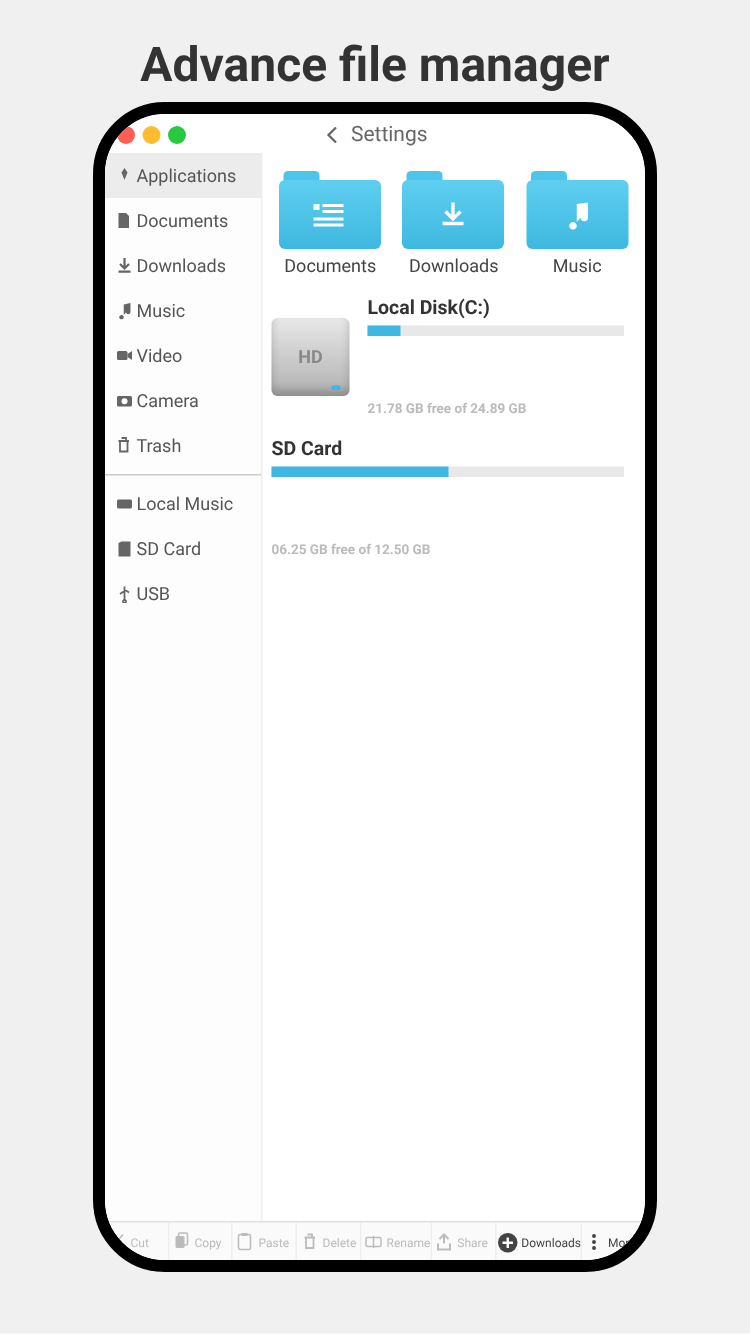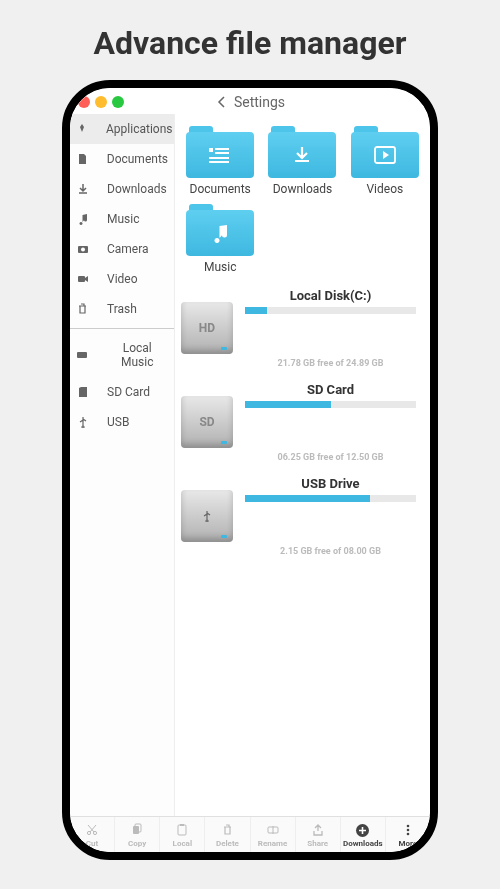--- a/index.html
+++ b/index.html
@@ -8,34 +8,33 @@
   background: #f0f0f0;
   width: 500px;
   height: 889px;
   overflow: hidden;
 }
 .page-title {
   font-size: 32px;
   font-weight: 700;
   color: #333;
   text-align: center;
-  padding: 24px 0 18px;
+  padding: 24px 0 6px;
 }
 .phone-frame {
   width: 376px;
   height: 780px;
   margin: 0 auto;
   background: #fff;
   border: 8px solid #000;
   border-radius: 48px;
   overflow: hidden;
   position: relative;
   display: flex;
   flex-direction: column;
-  text-align: center;
 }
 .frame-inner {
   flex: 1;
   background: #fff;
   border-radius: 40px;
   overflow: hidden;
   display: flex;
   flex-direction: column;
 }
 .header {
@@ -68,21 +67,21 @@
   width: 105px;
   background: #fdfdfd;
   border-right: 1px solid #eee;
   display: flex;
   flex-direction: column;
   font-size: 12px;
 }
 .sidebar-item {
   display: flex;
   align-items: center;
-  gap: 18px;
+  gap: 2px;
   padding: 8px 6px;
   color: #555;
   cursor: pointer;
 }
 .sidebar-item.active { background: #ececec; }
 .sidebar-item .icon { width: 13px; height: 13px; display:flex; align-items:center; justify-content:center; }
 .sidebar-divider { height: 1px; background: #ccc; margin: 4px 0; }
 .main {
   flex: 1;
   padding: 12px 6px 6px;
@@ -153,29 +152,28 @@
 .drive-bar-fill { height: 100%; background: #3eb8e0; }
 .drive-free { font-size: 9px; color: #bbb; margin-top: 44px; }
 .toolbar {
   display: flex;
   border-top: 1px solid #e0e0e0;
   background: #fafafa;
 }
 .toolbar-item {
   flex: 1;
   display: flex;
-  flex-direction: column;
+  flex-direction: row;
   align-items: center;
   padding: 5px 0 4px;
   gap: 1px;
   color: #bbb;
   cursor: pointer;
   font-size: 8px;
   border-right: 1px solid #eee;
-  font-weight: bold;
 }
 .toolbar-item:last-child { border-right: none; }
 .toolbar-item.dark { color: #444; }
 .toolbar-item .t-icon { width: 16px; height: 16px; display:flex; align-items:center; justify-content:center; }
 svg { display: block; }
 </style>
 </head>
 <body>
 
 <h1 class="page-title">Advance file manager</h1>
@@ -230,34 +228,34 @@
             <span class="icon">
               <svg width="12" height="12" viewBox="0 0 12 12">
                 <path d="M4 9 a1.5 1.5 0 1 0 0.01 0 M5.5 9 V2 L10 1 V7 a1.5 1.5 0 1 1 -1.5 -1.5" fill="#666"></path>
               </svg>
             </span>
             <span>Music</span>
           </div>
           <div class="sidebar-item">
             <span class="icon">
               <svg width="12" height="12" viewBox="0 0 12 12">
+                <rect x="1" y="3" width="7" height="6" rx="1" fill="#666"></rect>
+                <path d="M8 5 L11 3 V9 L8 7 Z" fill="#666"></path>
+              </svg>
+            </span>
+            <span>Video</span>
+          </div>
+          <div class="sidebar-item">
+            <span class="icon">
+              <svg width="12" height="12" viewBox="0 0 12 12">
                 <rect x="1" y="3" width="10" height="7" rx="1" fill="#666"></rect>
                 <circle cx="6" cy="6.5" r="2" fill="#fff"></circle>
               </svg>
             </span>
             <span>Camera</span>
-          </div>
-          <div class="sidebar-item">
-            <span class="icon">
-              <svg width="12" height="12" viewBox="0 0 12 12">
-                <rect x="1" y="3" width="7" height="6" rx="1" fill="#666"></rect>
-                <path d="M8 5 L11 3 V9 L8 7 Z" fill="#666"></path>
-              </svg>
-            </span>
-            <span>Video</span>
           </div>
           <div class="sidebar-item">
             <span class="icon">
               <svg width="11" height="12" viewBox="0 0 11 12">
                 <path d="M2 3 H9 M3 3 V10 H8 V3 M4 1 H7 V3" fill="none" stroke="#666" stroke-width="1.2"></path>
               </svg>
             </span>
             <span>Trash</span>
           </div>
           <div class="sidebar-divider"></div>
@@ -316,34 +314,20 @@
                   </span>
                 </div>
               </div>
               <span class="folder-label">Downloads</span>
             </div>
             <div class="folder">
               <div class="folder-icon">
                 <div class="tab"></div>
                 <div class="body">
                   <span class="folder-inner-icon">
-                    <svg width="24" height="20" viewBox="0 0 24 20">
-                      <rect x="2" y="2" width="20" height="16" rx="2" fill="none" stroke="#fff" stroke-width="1.8"></rect>
-                      <path d="M10 6 L16 10 L10 14 Z" fill="#fff"></path>
-                    </svg>
-                  </span>
-                </div>
-              </div>
-              <span class="folder-label">Videos</span>
-            </div>
-            <div class="folder">
-              <div class="folder-icon">
-                <div class="tab"></div>
-                <div class="body">
-                  <span class="folder-inner-icon">
                     <svg width="22" height="22" viewBox="0 0 22 22">
                       <path d="M8 16 a2.5 2.5 0 1 0 0.01 0 M10.5 16 V4 L18 3 V13 a2.5 2.5 0 1 1 -2.5 -2.5" fill="#fff"></path>
                     </svg>
                   </span>
                 </div>
               </div>
               <span class="folder-label">Music</span>
             </div>
           </div>
         <div class="drives" id="drives-root">
@@ -351,45 +335,28 @@
               <div class="drive-icon">HD</div>
     <div class="drive-info">
       <div class="drive-name">Local Disk(C:)</div>
       <div class="drive-bar">
                   <div class="drive-bar-fill" style="width:13%"></div>
                 </div>
       <div class="drive-free">21.78 GB free of 24.89 GB</div>
     </div>
             </div>
             <div class="drive-row">
-              <div class="drive-icon">SD</div>
     <div class="drive-info">
       <div class="drive-name">SD Card</div>
       <div class="drive-bar">
                   <div class="drive-bar-fill" style="width:50%"></div>
                 </div>
       <div class="drive-free">06.25 GB free of 12.50 GB</div>
     </div>
             </div>
-            <div class="drive-row">
-              <div class="drive-icon">
-                <span>
-                  <svg width="12" height="12" viewBox="0 0 12 12">
-                    <path d="M6 1 V10 M6 10 a1 1 0 1 0 0.01 0 M6 4 L3 6 M6 3 L9 5" fill="none" stroke="#666" stroke-width="1.2"></path>
-                  </svg>
-                </span>
-              </div>
-    <div class="drive-info">
-      <div class="drive-name">USB Drive</div>
-      <div class="drive-bar">
-                  <div class="drive-bar-fill" style="width:73%"></div>
-                </div>
-      <div class="drive-free">2.15 GB free of 08.00 GB</div>
-    </div>
-            </div>
           </div>
       </div>
     </div>
 
     <div class="toolbar" id="toolbar-root">
         <div class="toolbar-item">
           <span class="t-icon">
             <svg width="14" height="14" viewBox="0 0 14 14">
               <circle cx="4" cy="10" r="1.6" fill="none" stroke="#bbb"></circle>
               <circle cx="10" cy="10" r="1.6" fill="none" stroke="#bbb"></circle>
@@ -407,21 +374,21 @@
           </span>
           <span>Copy</span>
         </div>
         <div class="toolbar-item">
           <span class="t-icon">
             <svg width="14" height="14" viewBox="0 0 14 14">
               <rect x="3" y="2" width="8" height="10" rx="1" fill="none" stroke="#bbb"></rect>
               <rect x="5" y="1" width="4" height="2" fill="#bbb"></rect>
             </svg>
           </span>
-          <span>Local</span>
+          <span>Paste</span>
         </div>
         <div class="toolbar-item">
           <span class="t-icon">
             <svg width="11" height="12" viewBox="0 0 11 12">
               <path d="M2 3 H9 M3 3 V10 H8 V3 M4 1 H7 V3" fill="none" stroke="#bbb" stroke-width="1.2"></path>
             </svg>
           </span>
           <span>Delete</span>
         </div>
         <div class="toolbar-item">

